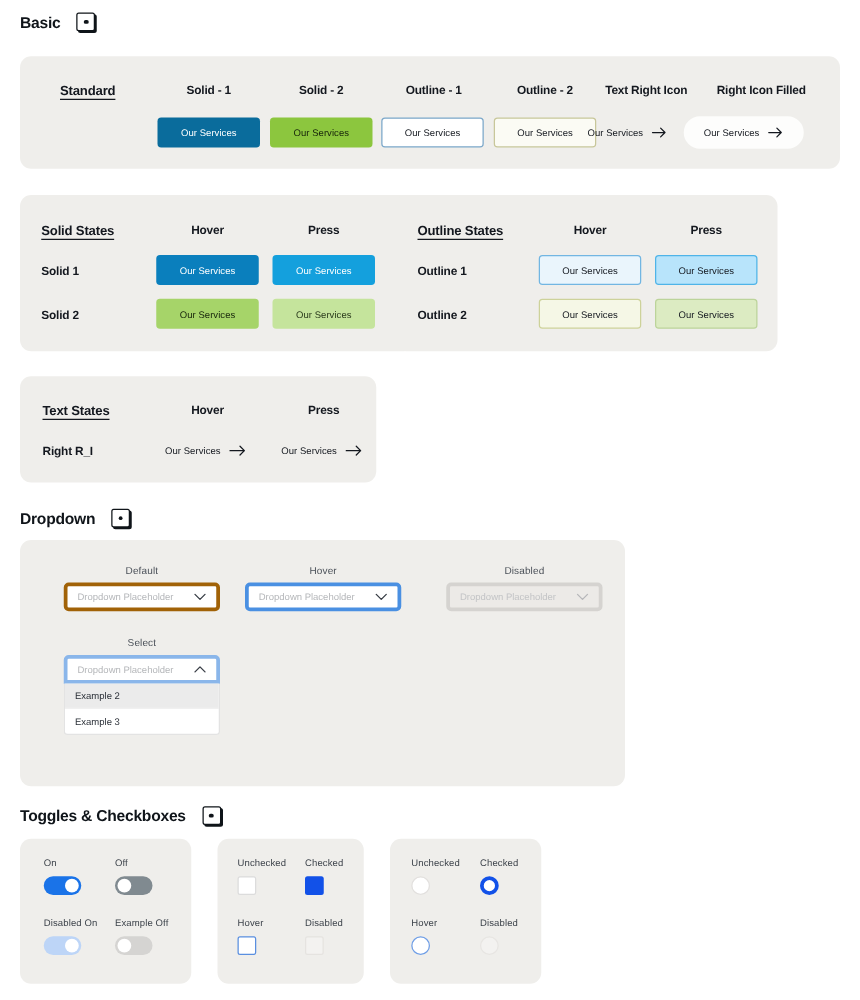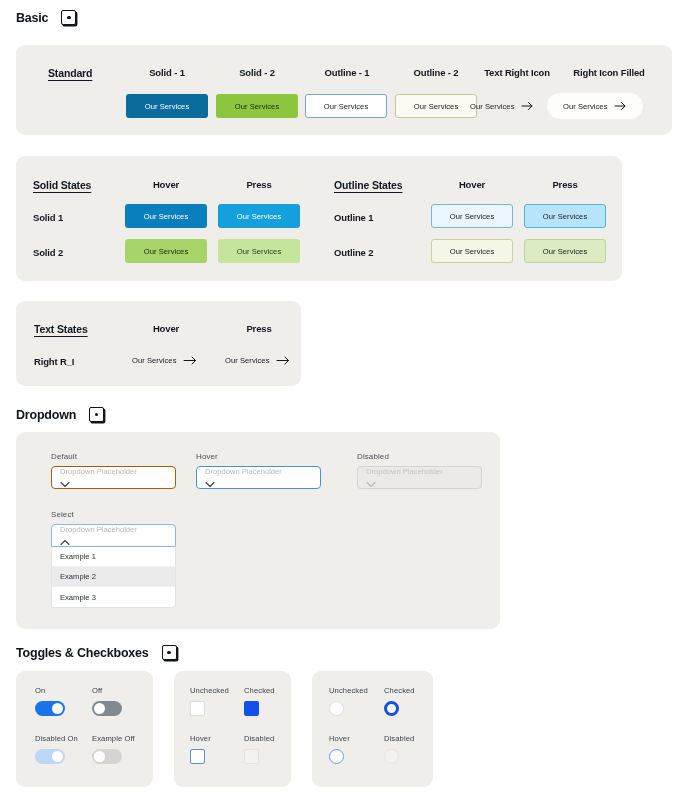--- a/index.html
+++ b/index.html
@@ -93,33 +93,34 @@
   .btn-out2-pr     { background: #dcebc2; color: #14181f; border: 1px solid #bcd49a; }
   .btn-text        { background: transparent; color: #14181f; padding: 0 2px; }
   .btn-text-filled { background: #fdfdfc; color: #14181f; border-radius: 14px; padding: 0 16px; height: 26px; }
 
   
   .field-label {
     font-size: 8px;
     color: #4b5159;
     letter-spacing: 0.1px;
     margin-bottom: 5px;
+    text-align: center;
   }
   .dd {
     width: 125px;
     height: 23px;
     border-radius: 4px;
     background: #ffffff;
-    border: 1px solid #a16207;
+    border: 3px solid #a16207;
     display: flex;
+    align-items: center;
     justify-content: space-between;
     padding: 0 8px;
     font-size: 7.6px;
     color: #b5b7ba;
-    flex-direction: column;
   }
   .dd.hover   { border-color: #4a90e2; }
   .dd.select  { border-color: #8ab6ea; border-bottom-left-radius:0; border-bottom-right-radius:0;}
   .dd.disabled{ background: #eceae7; border-color: #d5d3d0; color: #c3c4c6; }
   .dd .chev { color: #3c4149; display: flex; align-items: center; }
   .dd.disabled .chev { color: #b7b8ba; }
   .dd-menu {
     width: 125px;
     background: #ffffff;
     border: 1px solid #e3e3e3;
@@ -349,21 +350,20 @@
       <div class="field-label">Select</div>
       <div class="dd select">
         <span>Dropdown Placeholder</span>
         <span class="chev">
           <svg width="10" height="7" viewBox="0 0 10 7">
               <path d="M1 5.5 5 1.5 9 5.5" stroke="currentColor" stroke-width="1.1" fill="none" stroke-linecap="round" stroke-linejoin="round"></path>
             </svg>
         </span>
       </div>
       <div class="dd-menu">
-        <div class="dd-opt">Example 1</div>
         <div class="dd-opt hl">Example 2</div>
         <div class="dd-opt">Example 3</div>
       </div>
     </div>
   </div>
 
   <div class="section-head" style="position:absolute;left:16px;top:645px;">
     <span>Toggles &amp; Checkboxes</span>
     <span class="badge">
         <i></i>

